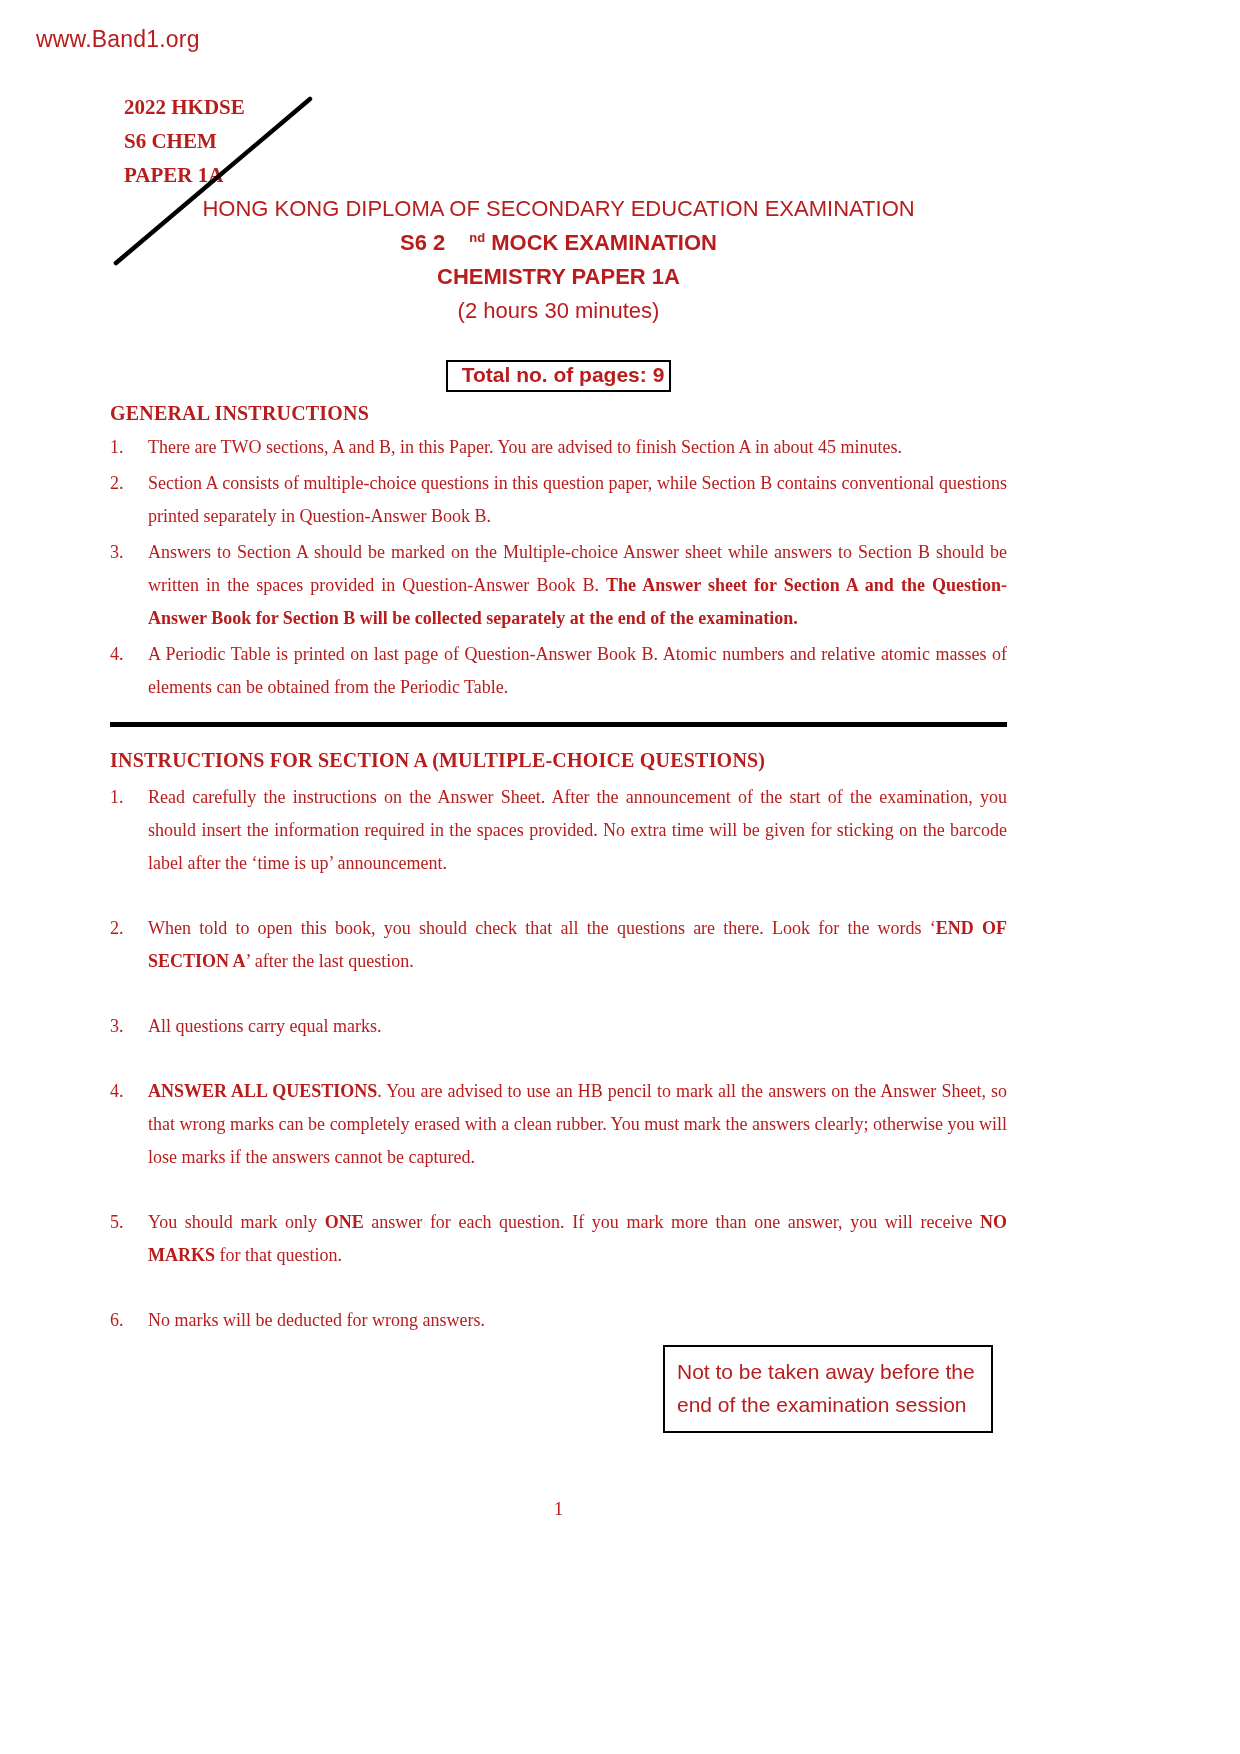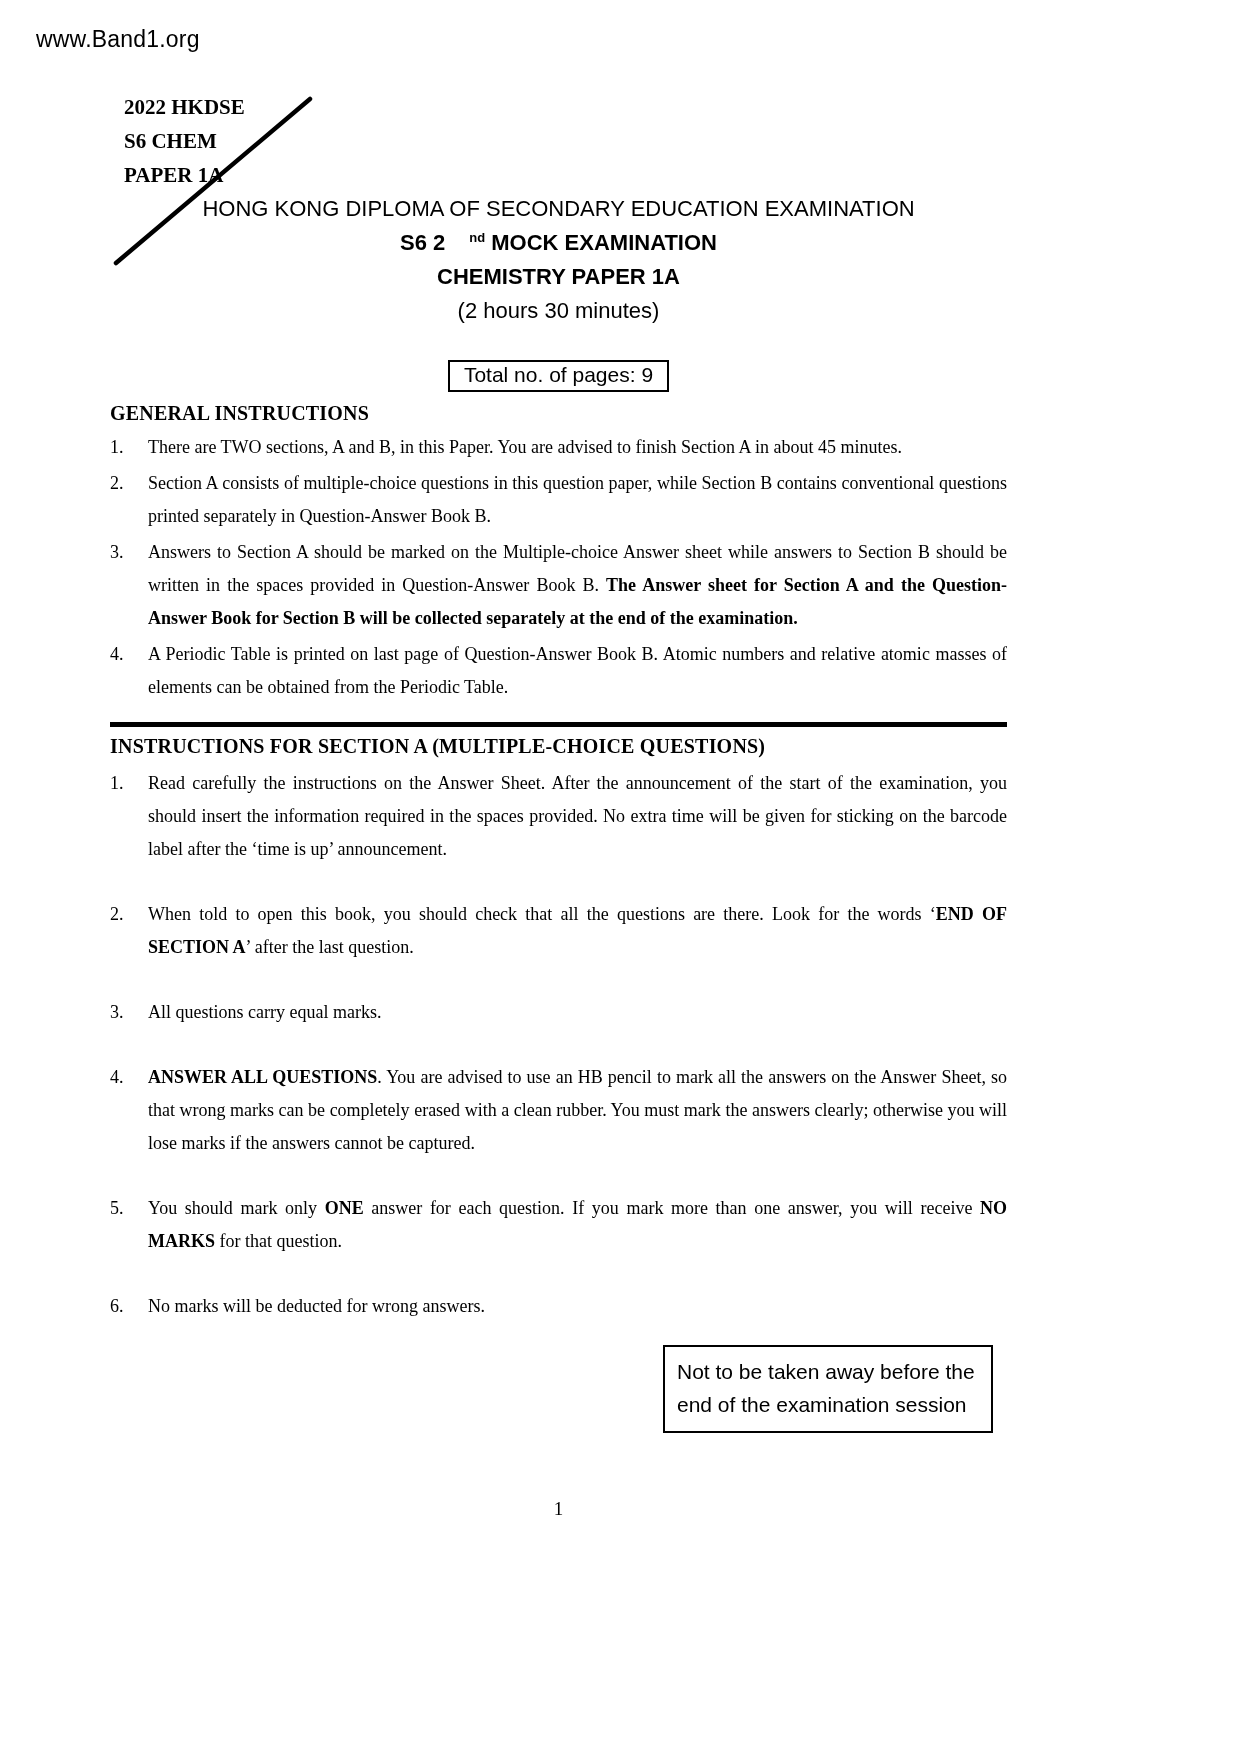--- a/index.html
+++ b/index.html
@@ -4,21 +4,21 @@
 <style>
   * { margin:0; padding:0; box-sizing:border-box; }
   html,body { background:#e8e8e8; }
   .page {
     position:relative;
     width:1240px;
     height:1754px;
     margin:0 auto;
     background:#ffffff;
     font-family:"Liberation Serif", serif;
-    color:#000000;
+    color:#b91c1c;
     overflow:hidden;
   }
   .watermark {
     position:absolute; top:26px; left:36px;
     font-family:"Liberation Sans", sans-serif;
     font-size:23px; letter-spacing:0.2px;
   }
   .corner {
     position:absolute; top:90px; left:105px;
     font-weight:bold; font-size:21px; line-height:34px;margin-left:19px;
@@ -33,29 +33,29 @@
     text-align:center;
     font-family:"Liberation Sans", sans-serif;
     font-size:22px; line-height:34px;
   }
   .header .bold { font-weight:bold; }
   .header sup { font-size:13px; vertical-align:super; line-height:0;margin-left:24px; }
   .pages-wrap { text-align:center; margin-top:32px; }
   .pages-box {
     display:inline-block;
     border:2px solid #000;
-    padding:1px 14px 3px 14px;
+    padding:1px 5px 3px 14px;
     font-family:"Liberation Sans", sans-serif;
-    font-weight:normal; font-size:21px;
+    font-weight:bold; font-size:21px;
   }
   .sec-title {
     font-weight:bold; font-size:20px; line-height:30px;
     margin-top:6px; letter-spacing:0.2px;
   }
-  .sec-title.second { margin-top:4px; }
+  .sec-title.second { margin-top:18px; }
   .list { margin-top:3px; font-size:18px; line-height:33px; }
   .list .li { display:flex; margin-bottom:3px; }
   .list .num { width:38px; flex:none; }
   .list .body { flex:1; text-align:justify; }
   .list .b { font-weight:bold; }
   .list.spaced { margin-top:6px; }
   .list.spaced .li { margin-bottom:32px; }
   .rule { height:5px; background:#000; margin-top:18px; }
   .notice {
     position:absolute; left:663px; top:1345px;

